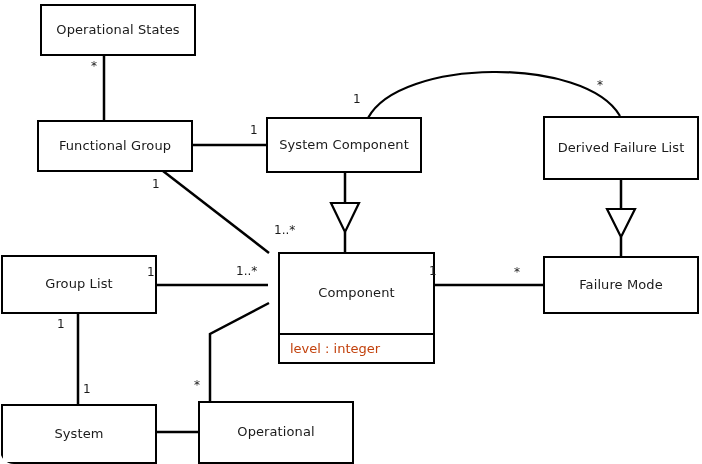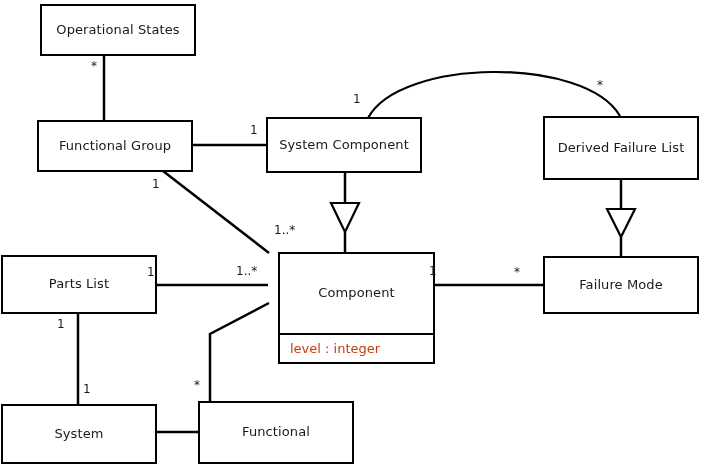--- a/index.html
+++ b/index.html
@@ -9,20 +9,21 @@
   }
   body {
     font-family: "DejaVu Sans", sans-serif;
   }
   #diagram-root {
     position: relative;
     width: 702px;
     height: 464px;
     background: #ffffff;
     overflow: hidden;
+    border-radius: 14px;
   }
   #edge-layer {
     position: absolute;
     left: 0;
     top: 0;
     width: 702px;
     height: 464px;
   }
   .uml-class {
     position: absolute;
@@ -121,21 +122,21 @@
   </div>
 
   <div class="uml-class" style="left:543px; top:116px; width:156px; height:64px;">
     <div class="uml-name-compartment">
       <span>Derived Failure List</span>
     </div>
   </div>
 
   <div class="uml-class" style="left:1px; top:255px; width:156px; height:59px;">
     <div class="uml-name-compartment">
-      <span>Parts List</span>
+      <span>Group List</span>
     </div>
   </div>
 
   <div class="uml-class" style="left:278px; top:252px; width:157px; height:112px;">
     <div class="uml-name-compartment">
       <span>Component</span>
     </div>
     <div class="uml-attr-compartment">
       <span>level : integer</span>
     </div>
@@ -148,21 +149,21 @@
   </div>
 
   <div class="uml-class" style="left:543px; top:256px; width:156px; height:58px;">
     <div class="uml-name-compartment">
       <span>Failure Mode</span>
     </div>
   </div>
 
   <div class="uml-class" style="left:198px; top:401px; width:156px; height:63px;">
     <div class="uml-name-compartment">
-      <span>Functional</span>
+      <span>Operational</span>
     </div>
   </div>
 
   <div class="mult-label" style="left:91px; top:60px;">*</div>
 
   <div class="mult-label" style="left:250px; top:124px;">1</div>
 
   <div class="mult-label" style="left:353px; top:93px;">1</div>
 
   <div class="mult-label" style="left:597px; top:79px;">*</div>

